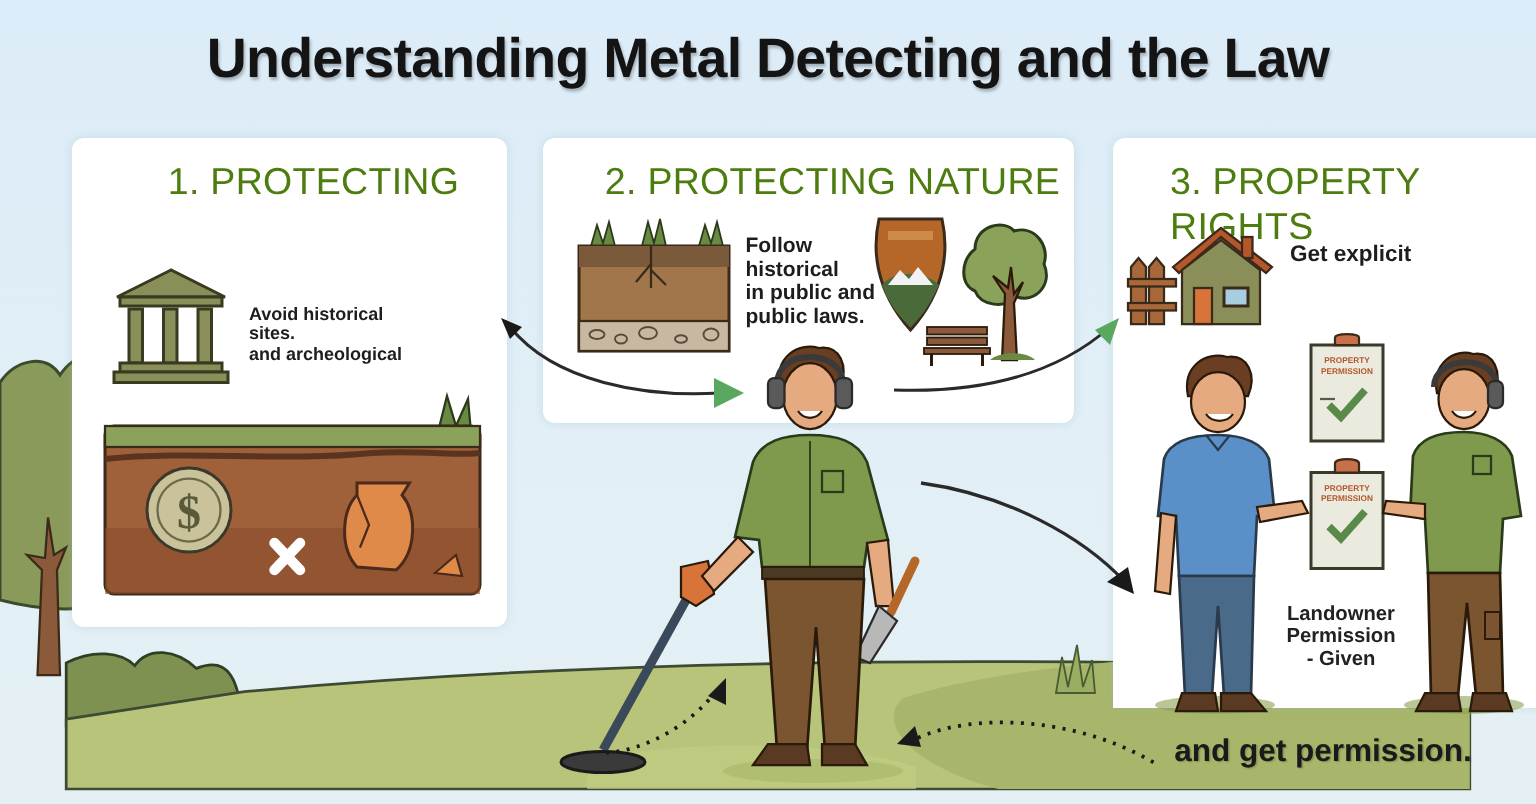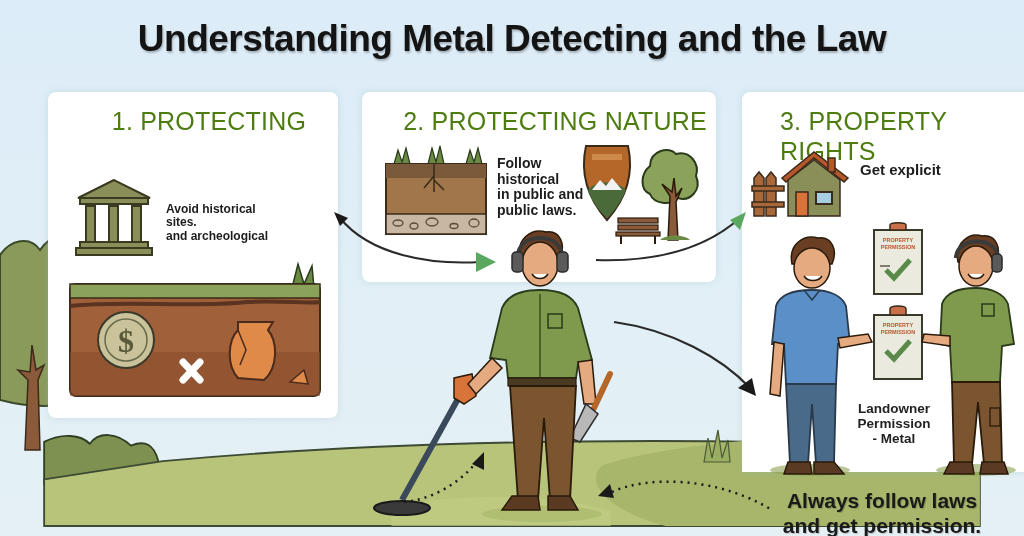--- a/index.html
+++ b/index.html
@@ -174,21 +174,21 @@
   <rect x="2" y="10" width="48" height="64" fill="#eaeade" stroke="#3a3a2a" stroke-width="2"></rect>
   <path d="M18,10 L18,4 C18,0 34,0 34,4 L34,10 Z" fill="#c8704a" stroke="#3a2a1a" stroke-width="1.5"></path>
   <text x="26" y="22" text-anchor="middle" font-family="Liberation Sans, sans-serif" font-size="5.5" font-weight="700" fill="#b5572a">PROPERTY</text>
   <text x="26" y="29" text-anchor="middle" font-family="Liberation Sans, sans-serif" font-size="5.5" font-weight="700" fill="#b5572a">PERMISSION</text>
   <path d="M14,46 L22,54 L38,36" stroke="#5a8a4a" stroke-width="5" fill="none"></path>
 </svg>
 
 <div class="caption">
   <div>Landowner</div>
   <div>Permission</div>
-  <div>- Metal</div>
+  <div>- Given</div>
 </div>
 
 <svg style="left:768px;top:234px;" width="110" height="244" viewBox="0 0 110 244">
   <ellipse cx="42" cy="236" rx="40" ry="6" fill="#8ea050" opacity="0.6"></ellipse>
   <path d="M24,30 C20,10 36,0 50,4 C64,2 70,16 64,30 Z" fill="#6a3e22" stroke="#2a1a0a" stroke-width="1.5"></path>
   <ellipse cx="44" cy="34" rx="18" ry="20" fill="#e6aa80" stroke="#2a1a0a" stroke-width="1.5"></ellipse>
   <path d="M36,42 C40,48 50,48 54,42" stroke="#2a1a0a" stroke-width="1.5" fill="#fff"></path>
   <path d="M8,72 C12,60 26,56 44,56 C62,56 74,62 78,72 L82,110 L70,110 L68,150 L18,150 L16,110 L4,110 Z" fill="#5a8fc8" stroke="#2a3a4a" stroke-width="1.8"></path>
   <path d="M36,56 L44,66 L52,56" stroke="#2a3a4a" stroke-width="1.5" fill="none"></path>
   <path d="M70,104 L100,100 L104,108 L72,114 Z" fill="#e6aa80" stroke="#2a1a0a" stroke-width="1.5"></path>
@@ -265,15 +265,14 @@
 <svg style="left:596px;top:470px;" width="180" height="60" viewBox="0 0 180 60">
   <path d="M16,22 C50,6 120,6 176,40" stroke="#1a1a1a" stroke-width="2.5" stroke-dasharray="2,5" fill="none"></path>
   <polygon points="2,26 14,14 18,28" fill="#1a1a1a"></polygon>
 </svg>
 
 <svg style="left:700px;top:428px;" width="34" height="34" viewBox="0 0 34 34">
   <path d="M4,34 L8,10 L12,30 L18,2 L22,30 L28,12 L30,34 Z" fill="#9aae62" stroke="#4a5a34" stroke-width="1.2"></path>
 </svg>
 
 <div class="final-text">
-  <div>Always follow laws</div>
   <div>and get permission.</div>
 </div>
 
 </body></html>

